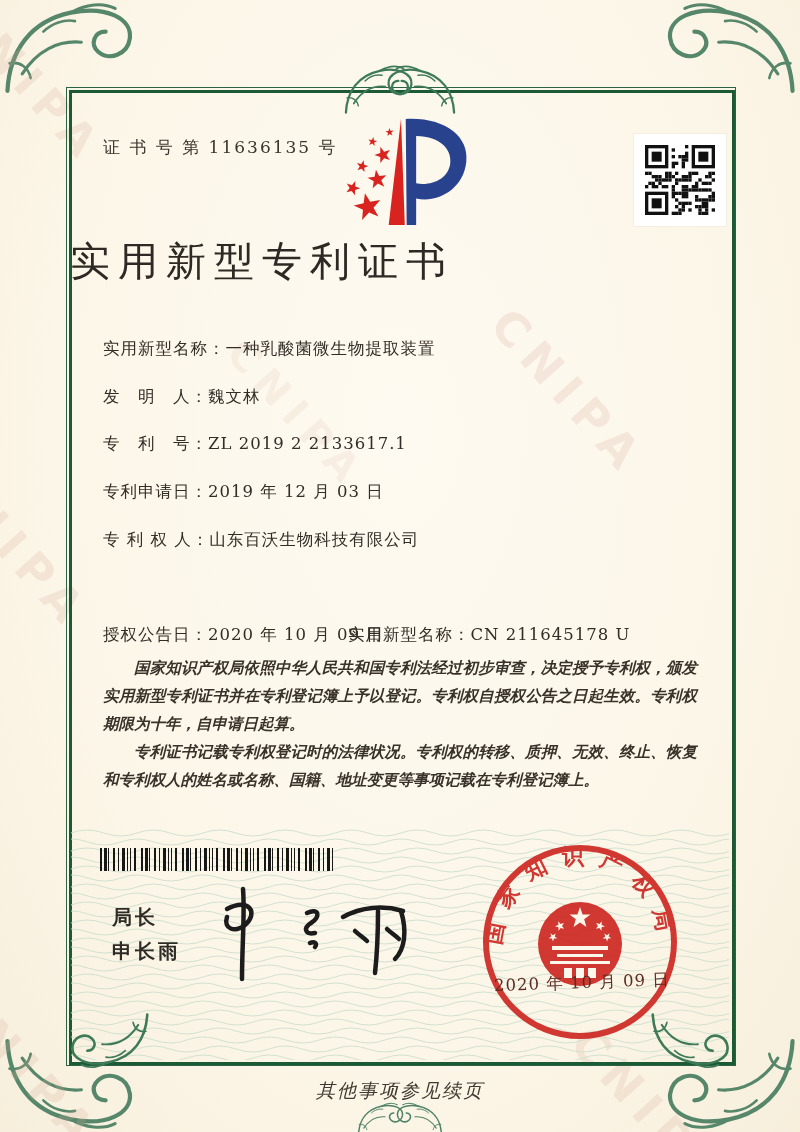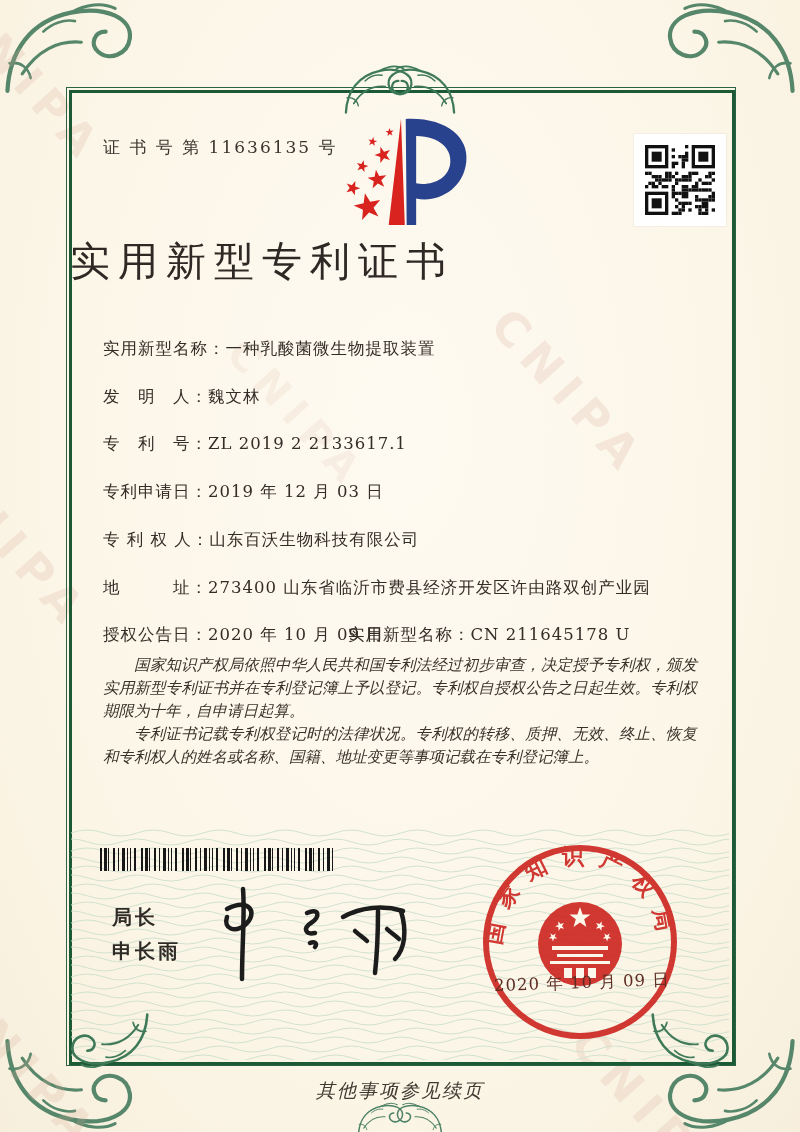--- a/index.html
+++ b/index.html
@@ -22,22 +22,22 @@
   
   .cert-no{position:absolute;left:103px;top:136px;font-size:17px;letter-spacing:2px;color:#3a342e;z-index:2;}
   .logo{position:absolute;left:330px;top:114px;z-index:2;}
   .qr-box{position:absolute;left:634px;top:134px;width:92px;height:92px;background:#ffffff;z-index:2;
     display:flex;align-items:center;justify-content:center;box-shadow:0 0 0 1px rgba(0,0,0,.03);}
   .title{position:absolute;left:70px;top:234px;width:660px;text-align:left;
     font-size:40px;font-weight:normal;letter-spacing:8px;color:#2e2925;z-index:2;}
   .row{position:absolute;left:103px;width:600px;font-size:16.5px;letter-spacing:1px;
     color:#332d27;white-space:nowrap;z-index:2;}
   .row .pair2{position:absolute;left:245px;top:0;}
-  .paras{position:absolute;left:103px;top:654px;width:594px;font-size:15.5px;line-height:23px;
-    text-align:justify;color:#38322a;font-style:italic;z-index:2;}
+  .paras{position:absolute;left:103px;top:654px;width:594px;font-size:15.5px;line-height:28px;
+    text-align:justify;color:#38322a;font-style:italic;z-index:2;font-weight:bold;}
   .paras p{margin:0;text-indent:2em;}
   .barcode{position:absolute;left:100px;top:848px;width:233px;height:23px;z-index:2;
     background:
       repeating-linear-gradient(90deg,#171717 0 2px,transparent 2px 4px,#171717 4px 7px,
         transparent 7px 8px,#171717 8px 9px,transparent 9px 13px,#171717 13px 15px,
         transparent 15px 18px,#171717 18px 19px,transparent 19px 22px,#171717 22px 25px,
         transparent 25px 27px,#171717 27px 28px,transparent 28px 30px,#171717 30px 31px,
         transparent 31px 34px,#171717 34px 36px,transparent 36px 41px);}
   .sig-label{position:absolute;left:112px;font-family:"DejaVu Sans","Liberation Sans",sans-serif;
     font-size:20px;letter-spacing:3px;color:#2f2b26;z-index:2;font-weight:bold;}
@@ -304,23 +304,20 @@
   </div>
   <div class="row" style="top:433px">
     <span>专　利　号：</span><span>ZL 2019 2 2133617.1</span>
   </div>
   <div class="row" style="top:481px">
     <span>专利申请日：</span><span>2019 年 12 月 03 日</span>
   </div>
   <div class="row" style="top:529px">
     <span>专 利 权 人：</span><span>山东百沃生物科技有限公司</span>
   </div>
-  <div class="row" style="top:577px">
-    <span>地　　　址：</span><span>273400 山东省临沂市费县经济开发区许由路双创产业园</span>
-  </div>
   <div class="row" style="top:624px">
     <span>授权公告日：</span><span>2020 年 10 月 09 日</span>
     <span class="pair2">
       <span>实用新型名称：</span><span>CN 211645178 U</span>
     </span>
   </div>
 
   <div class="paras">
     <p>国家知识产权局依照中华人民共和国专利法经过初步审查，决定授予专利权，颁发实用新型专利证书并在专利登记簿上予以登记。专利权自授权公告之日起生效。专利权期限为十年，自申请日起算。</p>
     <p>专利证书记载专利权登记时的法律状况。专利权的转移、质押、无效、终止、恢复和专利权人的姓名或名称、国籍、地址变更等事项记载在专利登记簿上。</p>

